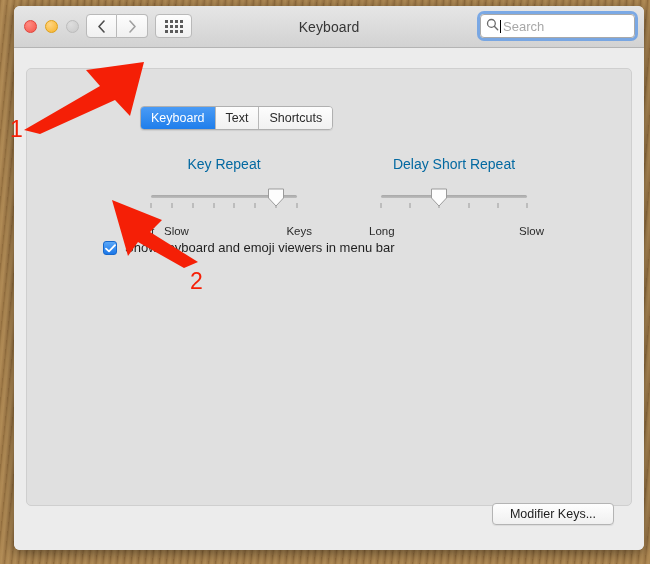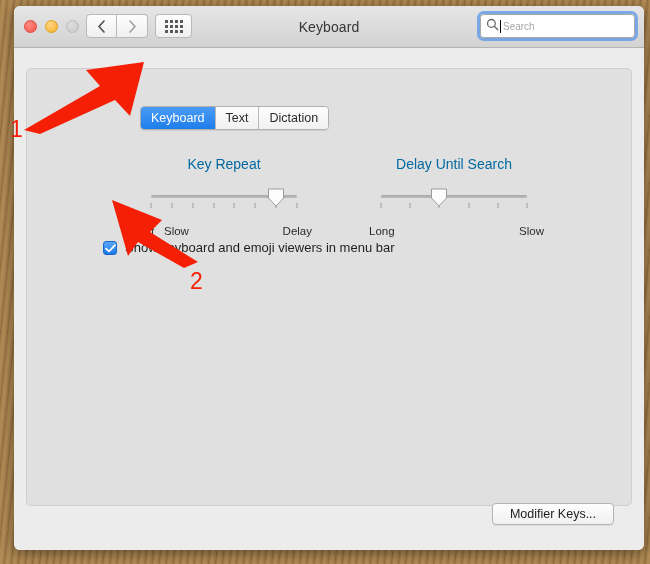--- a/index.html
+++ b/index.html
@@ -148,21 +148,21 @@
     padding-left: 5px;
   }
   .mag { flex: 0 0 auto; margin-right: 1px; }
   .caret {
     width: 1px;
     height: 13px;
     background: #000;
     margin-right: 2px;
   }
   .placeholder {
-    font-size: 10px;
+    font-size: 13px;
     color: #a8a8a8;
   }
 
   
   .winbody {
     position: relative;
     height: 502px;
     background: #ececec;
   }
 
@@ -406,21 +406,21 @@
 
     </div>
 
     <div class="winbody">
 
       <div class="inner-panel"></div>
 
       <div class="tabbar">
         <div class="tab active">Keyboard</div>
         <div class="tab">Text</div>
-        <div class="tab">Dictation</div>
+        <div class="tab">Shortcuts</div>
       </div>
 
       <div class="slider-block left">
         <div class="slider-title">Key Repeat</div>
         <div class="track-area">
           <div class="track"></div>
           <div class="ticks" id="ticks-0">
               <i style="left: 0%;"></i>
               <i style="left: 14.2857%;"></i>
               <i style="left: 28.5714%;"></i>
@@ -432,26 +432,26 @@
             </div>
           <div class="thumb" id="thumb-0" style="left: calc(85.7143% - 30px);">
             <svg width="17" height="19" viewBox="0 0 17 19">
               <path d="M1 1 H16 V10 L8.5 18 L1 10 Z" fill="#fdfdfd" stroke="#9b9b9b" stroke-width="1"></path>
             </svg>
           </div>
         </div>
         <div class="endlabels">
           <span style="left:30px;">Off</span>
           <span style="left:55px;">Slow</span>
-          <span style="right:27px;">Delay</span>
+          <span style="right:27px;">Keys</span>
         </div>
       </div>
 
       <div class="slider-block right">
-        <div class="slider-title">Delay Until Search</div>
+        <div class="slider-title">Delay Short Repeat</div>
         <div class="track-area">
           <div class="track"></div>
           <div class="ticks" id="ticks-1">
               <i style="left: 0%;"></i>
               <i style="left: 20%;"></i>
               <i style="left: 40%;"></i>
               <i style="left: 60%;"></i>
               <i style="left: 80%;"></i>
               <i style="left: 100%;"></i>
             </div>

